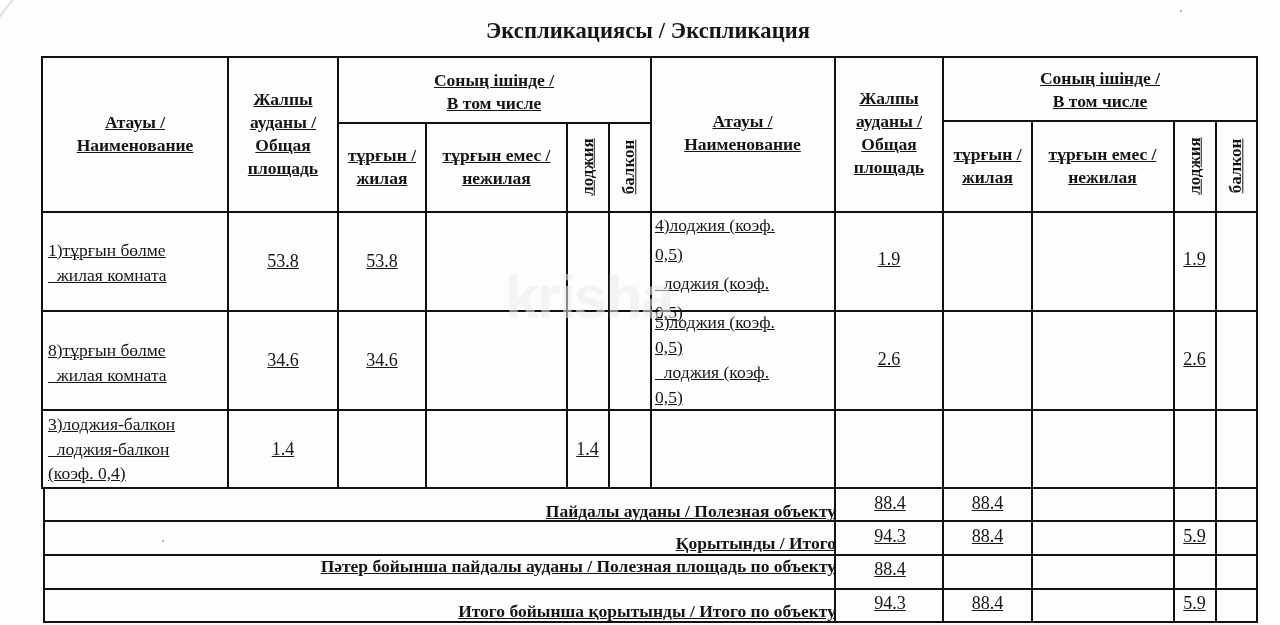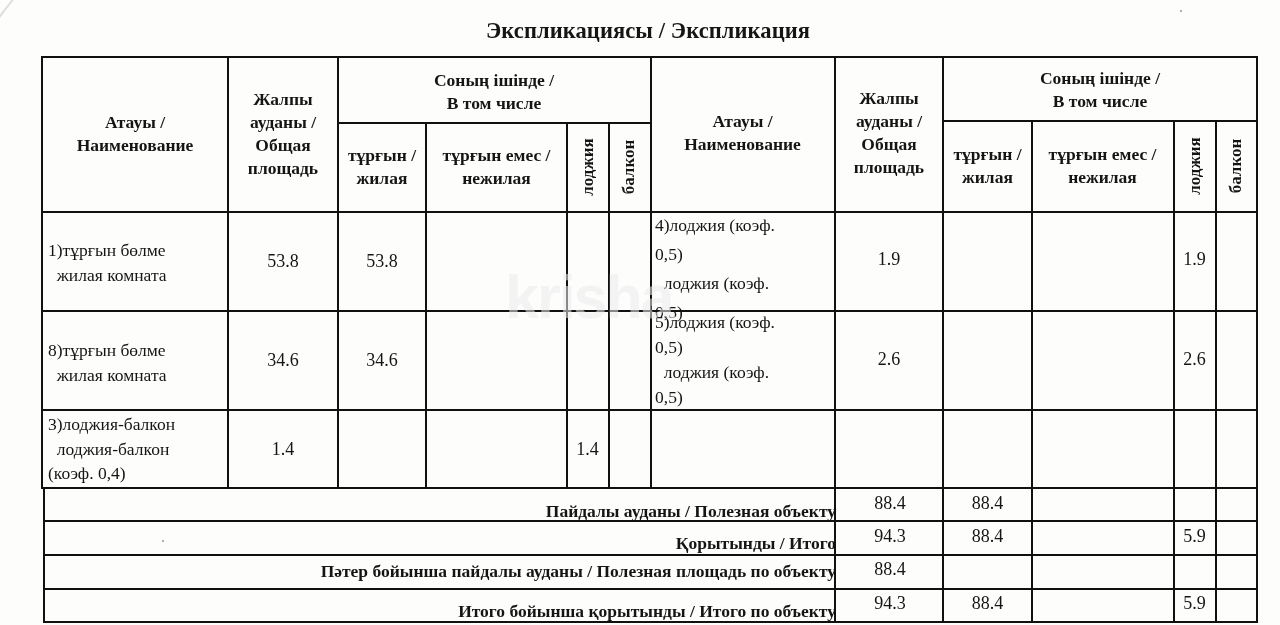--- a/index.html
+++ b/index.html
@@ -17,21 +17,21 @@
     position:absolute; left:-20px; top:40px; width:130px; height:2px;
     background:linear-gradient(90deg, rgba(170,170,170,0.5), rgba(200,200,200,0.2));
     transform:rotate(-52deg); transform-origin:left top;
   }
   .dot { position:absolute; width:2px; height:2px; background:#999; border-radius:1px; }
   .hl, .vl { position:absolute; background:#111; }
   .hl { height:2px; }
   .vl { width:2px; }
   .cell {
     position:absolute; display:flex; align-items:center; justify-content:center;
-    text-align:center; box-sizing:border-box;
+    text-align:center; box-sizing:border-box;text-decoration:underline;
   }
   .hdr { font-weight:bold; font-size:17.5px; line-height:23px; }
   .rot {
     transform:rotate(-90deg); white-space:nowrap; font-weight:bold; font-size:17px;
   }
   .val { font-size:18px; }
   .name { font-size:17.5px; line-height:24.5px; text-align:left; justify-content:flex-start; align-items:flex-start; white-space:pre; }
   .sumlbl { font-weight:bold; font-size:17.5px; justify-content:flex-end; padding-right:0; white-space:nowrap; }
   .watermark {
     position:absolute; left:505px; top:262px; font-family:"Liberation Sans",sans-serif;
@@ -123,21 +123,21 @@
 
   <div class="cell sumlbl" style="left:44px;top:490px;width:792px;height:33px;align-items:flex-end;padding-bottom:1px;">Пайдалы ауданы / Полезная объекту</div>
   <div class="cell val" style="left:837px;top:488px;width:106px;height:30px;">88.4</div>
   <div class="cell val" style="left:944px;top:488px;width:87px;height:30px;">88.4</div>
 
   <div class="cell sumlbl" style="left:44px;top:523px;width:792px;height:33px;align-items:flex-end;padding-bottom:2px;">Қорытынды / Итого</div>
   <div class="cell val" style="left:837px;top:520px;width:106px;height:32px;">94.3</div>
   <div class="cell val" style="left:944px;top:520px;width:87px;height:32px;">88.4</div>
   <div class="cell val" style="left:1174px;top:520px;width:41px;height:32px;">5.9</div>
 
-  <div class="cell sumlbl" style="left:44px;top:557px;width:792px;height:33px;align-items:flex-end;padding-bottom:8px;">Пәтер бойынша пайдалы ауданы / Полезная площадь по объекту</div>
+  <div class="cell sumlbl" style="left:44px;top:557px;width:792px;height:33px;align-items:flex-end;padding-bottom:13px;">Пәтер бойынша пайдалы ауданы / Полезная площадь по объекту</div>
   <div class="cell val" style="left:837px;top:553px;width:106px;height:32px;">88.4</div>
 
   <div class="cell sumlbl" style="left:44px;top:591px;width:792px;height:33px;align-items:flex-end;padding-bottom:2px;">Итого бойынша қорытынды / Итого по объекту</div>
   <div class="cell val" style="left:837px;top:587px;width:106px;height:33px;">94.3</div>
   <div class="cell val" style="left:944px;top:587px;width:87px;height:33px;">88.4</div>
   <div class="cell val" style="left:1174px;top:587px;width:41px;height:33px;">5.9</div>
 
   <div class="hl" style="left:41px;top:56px;width:1217px;"></div>
   <div class="hl" style="left:337px;top:122px;width:314px;"></div>
   <div class="hl" style="left:943px;top:120px;width:315px;"></div>

